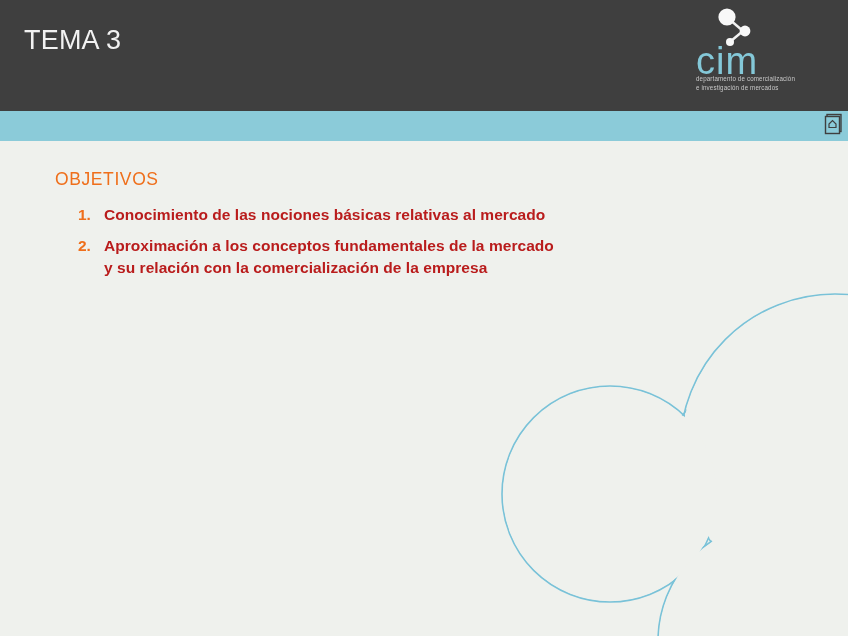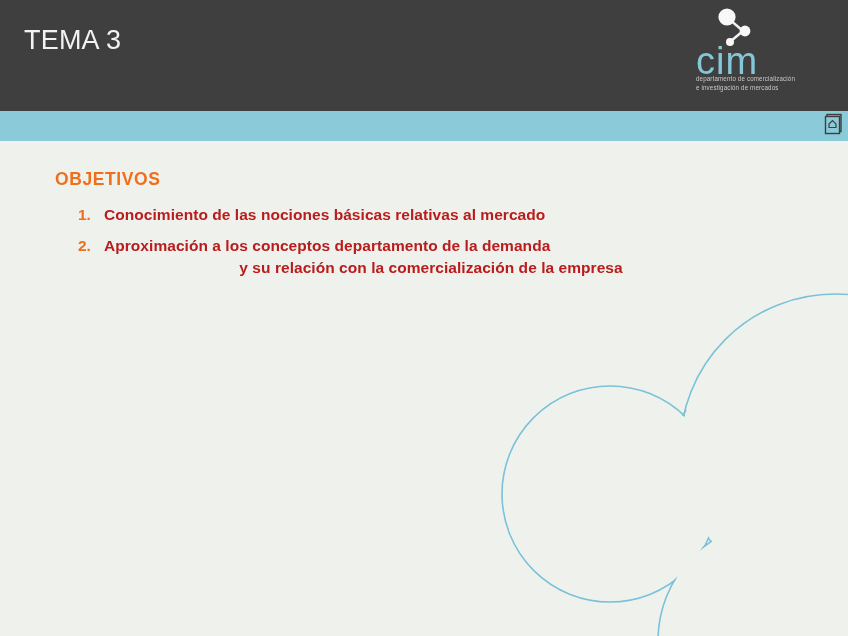--- a/index.html
+++ b/index.html
@@ -125,21 +125,21 @@
     left: 0;
     top: 0;
     width: 848px;
   }
   #objetivos {
     position: absolute;
     left: 55px;
     top: 28px;
     color: #ef6f1b;
     font-size: 17.5px;
-    font-weight: bold;
+    font-weight: normal;
     letter-spacing: 0.6px;
   }
   #obj-list {
     position: absolute;
     left: 78px;
     top: 63px;
     width: 680px;
   }
   .obj-item {
     position: relative;
@@ -156,21 +156,21 @@
     line-height: 22px;
   }
   .obj-text {
     flex: 1 1 auto;
     color: #b91c1c;
     font-size: 15.5px;
     font-weight: bold;
     line-height: 22px;
     letter-spacing: 0.05px;
   }
-  .obj-text .l2 { display: block; text-align: center; }
+  .obj-text .l2 { display: block; }
 </style>
 </head>
 <body>
 
 <div id="slide">
 
   <div id="header">
 
     <div id="title-block">
       <span class="title-line">TEMA 3</span>
@@ -230,21 +230,21 @@
         <div class="obj-item">
           <span class="obj-num">1.</span>
           <span class="obj-text">
             <span>Conocimiento de las nociones básicas relativas al mercado</span>
           </span>
         </div>
 
         <div class="obj-item">
           <span class="obj-num">2.</span>
           <span class="obj-text">
-            <span>Aproximación a los conceptos departamento de la demanda</span>
+            <span>Aproximación a los conceptos fundamentales de la mercado</span>
             <span class="l2">y su relación con la comercialización de la empresa</span>
           </span>
         </div>
 
       </div>
     </div>
   </div>
 </div>
 
 </body></html>

